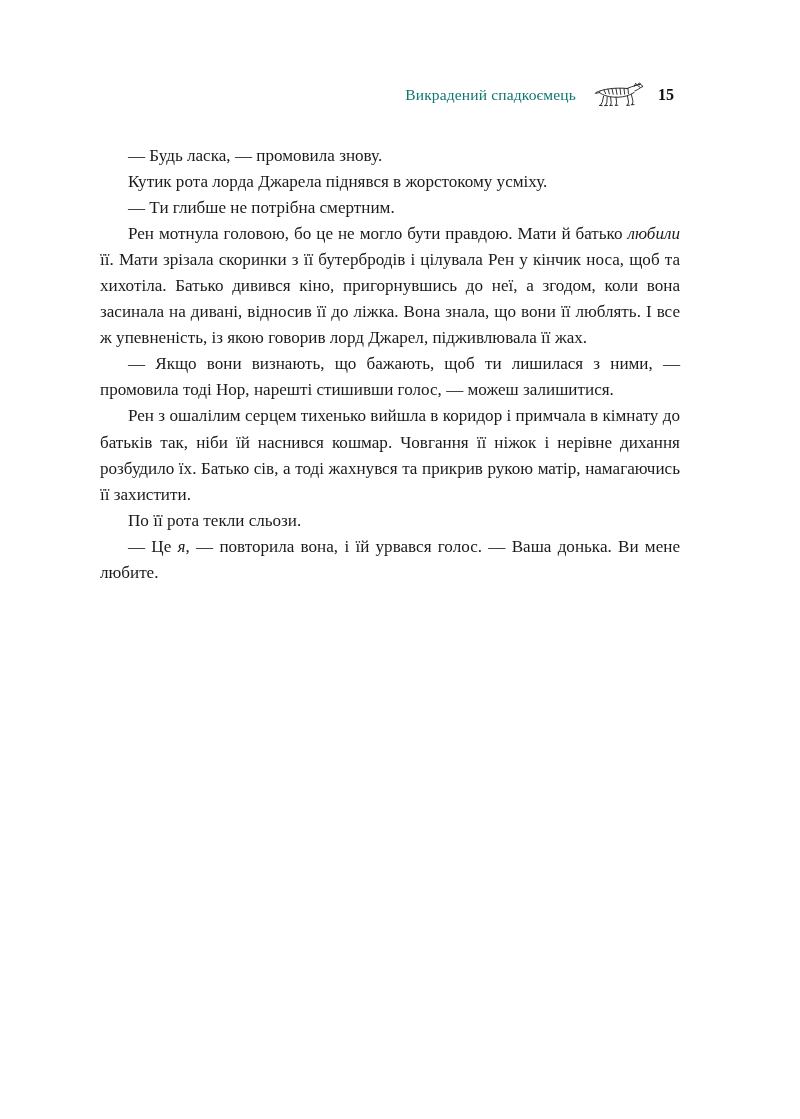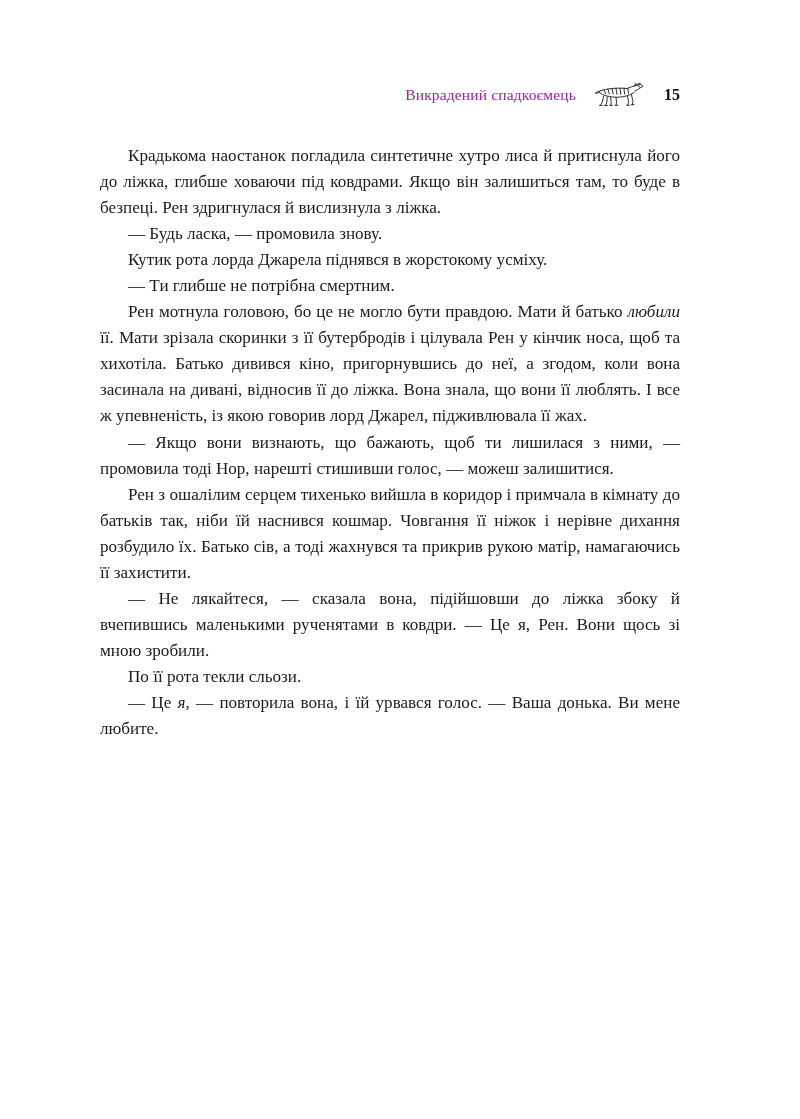--- a/index.html
+++ b/index.html
@@ -30,21 +30,21 @@
     height: 26px;
     display: flex;
     align-items: center;
     justify-content: flex-end;
     gap: 0;
   }
 
   .running-head-title {
     font-size: 15.5px;
     letter-spacing: 0.15px;
-    color: #a21caf;
+    color: #0f766e;
     white-space: nowrap;
     line-height: 1;
   }
 
   .head-ornament {
     display: inline-flex;
     align-items: center;
     justify-content: center;
     width: 56px;
     height: 26px;
@@ -60,21 +60,21 @@
     overflow: visible;
   }
 
   .page-number {
     font-size: 16px;
     font-weight: bold;
     color: #111111;
     line-height: 1;
     white-space: nowrap;
     min-width: 22px;
-    text-align: right;
+    text-align: left;
   }
 
   
   .body-text {
     position: absolute;
     left: 100px;
     top: 143px;
     width: 580px;
     font-size: 17.1px;
     line-height: 26.05px;
@@ -144,30 +144,28 @@
           <path d="M44.4 4.2 L45.4 4.2"></path>
         </g>
       </svg>
     </span>
 
     <span class="page-number">15</span>
   </div>
 
   <div class="body-text">
 
-    <p>Крадькома наостанок погладила синтетичне хутро лиса й притиснула його до ліжка, глибше ховаючи під ковдрами. Якщо він залишиться там, то буде в безпеці. Рен здригнулася й вислизнула з ліжка.</p>
     <p>— Будь ласка, — промовила знову.</p>
     <p>Кутик рота лорда Джарела піднявся в жорстокому усміху.</p>
     <p>— Ти глибше не потрібна смертним.</p>
 
     <p><span>Рен мотнула головою, бо це не могло бути правдою. Мати й батько </span><em class="ital">любили</em><span> її. Мати зрізала скоринки з її бутербродів і цілувала Рен у кінчик носа, щоб та хихотіла. Батько дивився кіно, пригорнувшись до неї, а згодом, коли вона засинала на дивані, відносив її до ліжка. Вона знала, що вони її люблять. І все ж упевненість, із якою говорив лорд Джарел, підживлювала її жах.</span></p>
 
     <p>— Якщо вони визнають, що бажають, щоб ти лишилася з ними, — промовила тоді Нор, нарешті стишивши голос, — можеш залишитися.</p>
     <p>Рен з ошалілим серцем тихенько вийшла в коридор і примчала в кімнату до батьків так, ніби їй наснився кошмар. Човгання її ніжок і нерівне дихання розбудило їх. Батько сів, а тоді жахнувся та прикрив рукою матір, намагаючись її захистити.</p>
-    <p>— Не лякайтеся, — сказала вона, підійшовши до ліжка збоку й вчепившись маленькими рученятами в ковдри. — Це я, Рен. Вони щось зі мною зробили.</p>
     <p>По її рота текли сльози.</p>
 
     <p><span>— Це </span><em class="ital">я</em><span>, — повторила вона, і їй урвався голос. — Ваша донька. Ви мене любите.</span></p>
 
 
   </div>
 
 </div>
 
 </body></html>

